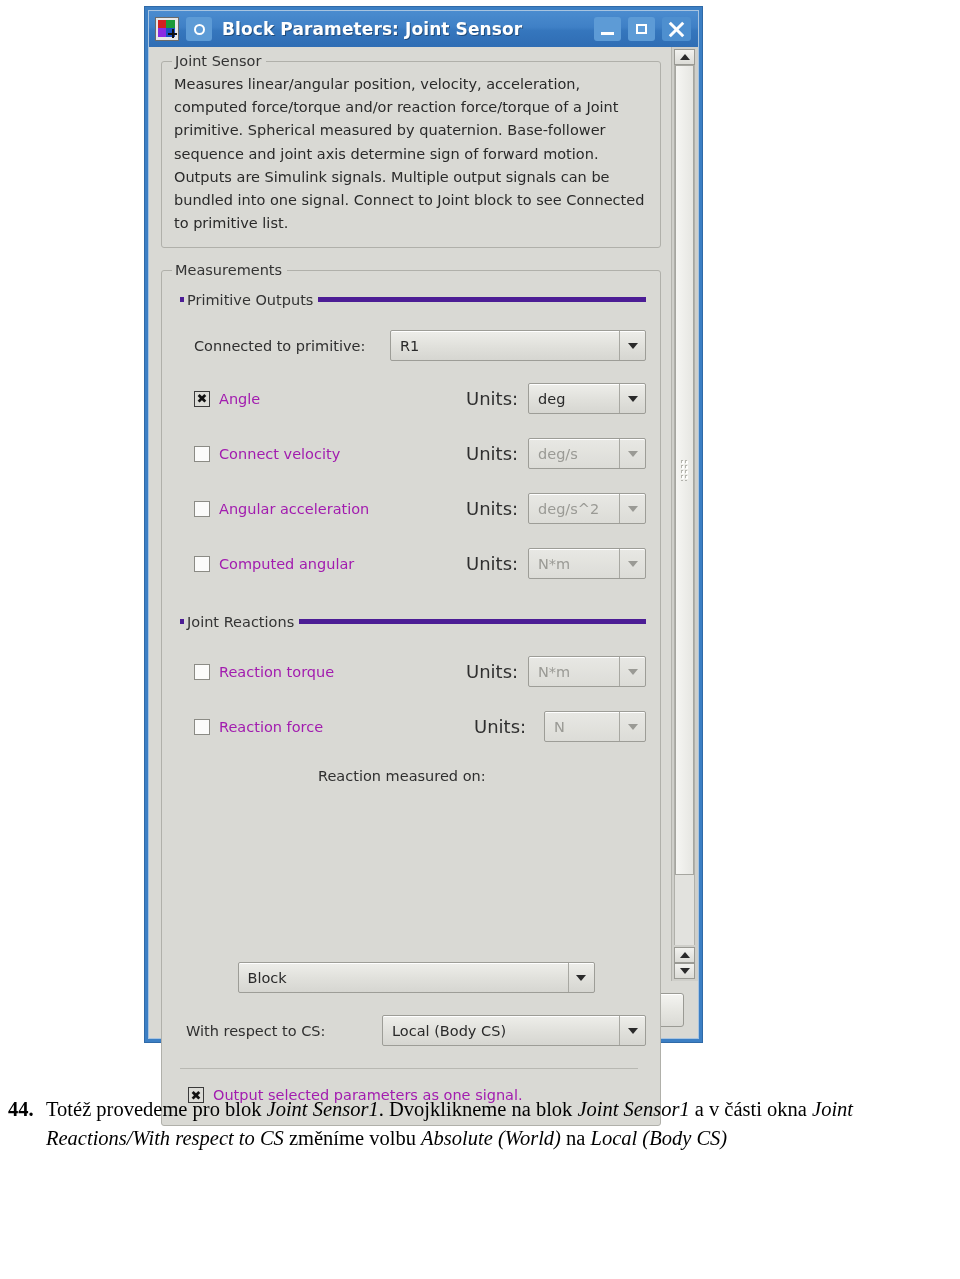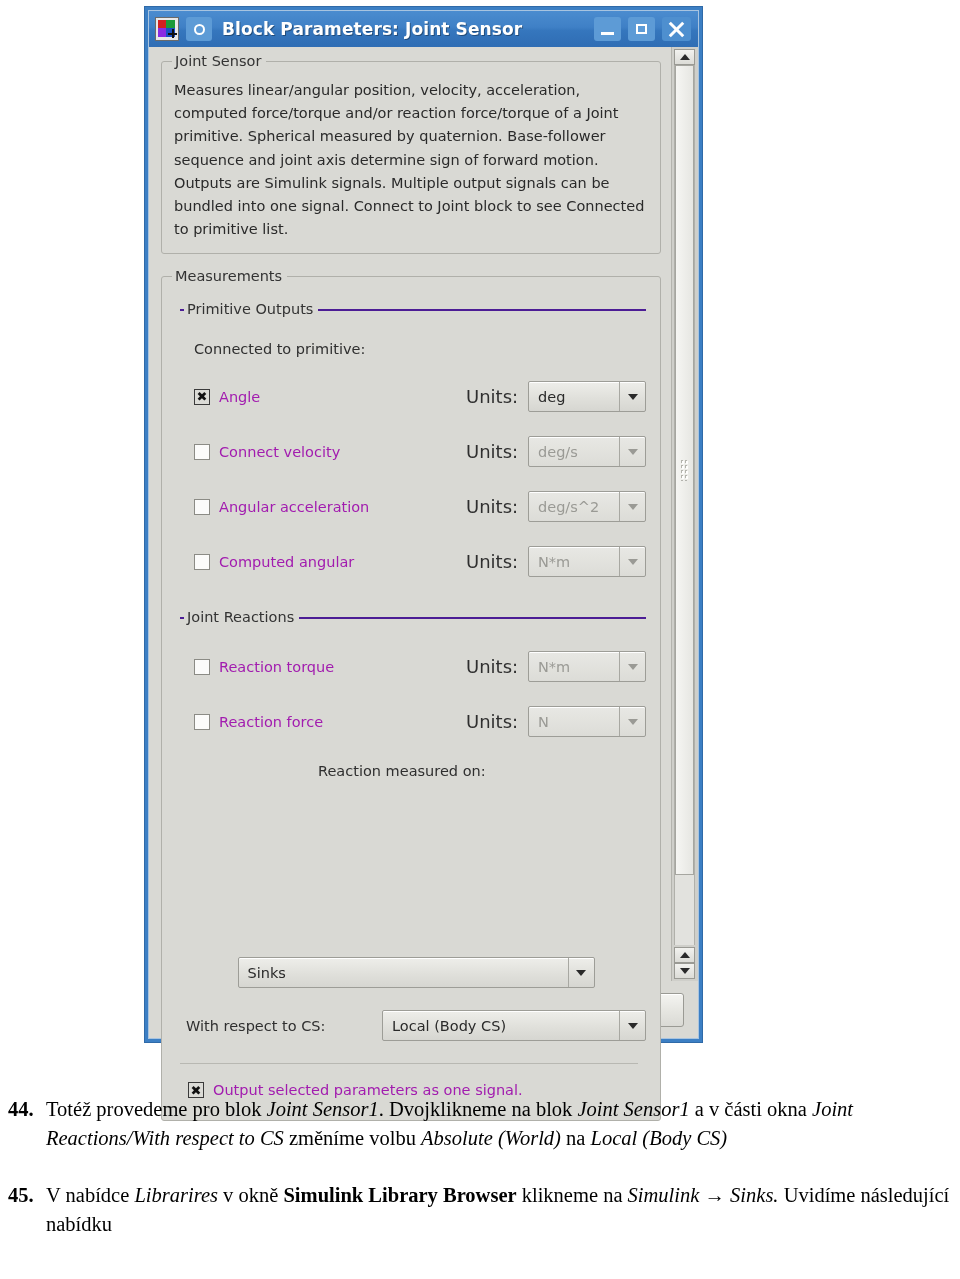--- a/index.html
+++ b/index.html
@@ -181,36 +181,36 @@
     opacity: 0.95;
   }
   .sb-arrows-bottom { display: flex; flex-direction: column; flex: 0 0 auto; margin-top: 2px; }
 
   
   .groupbox {
     border: 1px solid #b0b0aa;
     border-radius: 3px;
     position: relative;
     margin: 10px 8px 0 4px;
-    padding: 14px 10px 10px 10px;
+    padding: 8px 10px 10px 10px;
     box-sizing: border-box;
     background: #d9d9d4;
   }
   .groupbox > .gb-title {
     position: absolute;
     top: -9px; left: 10px;
     background: #d9d9d4;
     padding: 0 5px 0 3px;
     font-size: 14.5px;
     color: #333333;
     white-space: nowrap;
   }
   .groupbox.inner {
     border: none;
-    border-top: 2px solid #4c1d95;
+    border-top: 5px solid #4c1d95;
     border-radius: 0;
     margin: 18px 4px 0 8px;
     padding: 12px 0 0 0;
   }
   .groupbox.inner > .gb-title {
     top: -10px; left: 4px;
   }
 
   .desc-text {
     font-size: 14.5px;
@@ -412,20 +412,26 @@
         </div>
 
         <div class="groupbox" style="margin-top:22px;padding-bottom:4px;">
           <div class="gb-title">Measurements</div>
 
           <div class="groupbox inner">
             <div class="gb-title">Primitive Outputs</div>
 
             <div class="row first">
               <div class="lbl two-line">Connected to primitive:</div>
+              <div class="combo w-primitive">
+                <div class="val">R1</div>
+                <div class="arrowbox">
+                    <span class="tri"></span>
+                  </div>
+              </div>
             </div>
 
             <div class="row" style="margin-top:22px;">
               <div class="chk-wrap">
                 <div class="checkbox checked">
                   <span class="mark">✖</span>
                 </div>
                 <div class="chk-label">Angle</div>
               </div>
               <div class="units-lbl">Units:</div>
@@ -490,38 +496,38 @@
               </div>
               <div class="units-lbl">Units:</div>
               <div class="combo w-units disabled">
                 <div class="val">N*m</div>
                 <div class="arrowbox">
                     <span class="tri"></span>
                   </div>
               </div>
             </div>
 
-            <div class="row" style="margin-top:24px;">
+            <div class="row" style="margin-top:24px;gap:8px;">
               <div class="chk-wrap">
                 <div class="checkbox"></div>
                 <div class="chk-label">Reaction force</div>
               </div>
               <div class="units-lbl">Units:</div>
               <div class="combo w-units disabled">
                 <div class="val">N</div>
                 <div class="arrowbox">
                     <span class="tri"></span>
                   </div>
               </div>
             </div>
 
             <div class="row" style="margin-top:24px;padding-left:6px;flex-direction:column;">
               <div class="lbl wide">Reaction measured on:</div>
               <div class="combo w-long">
-                <div class="val">Sinks</div>
+                <div class="val">Block</div>
                 <div class="arrowbox">
                     <span class="tri"></span>
                   </div>
               </div>
             </div>
 
             <div class="row" style="margin-top:22px;padding-left:6px;">
               <div class="lbl wide">With respect to CS:</div>
               <div class="combo w-long">
                 <div class="val">Local (Body CS)</div>
@@ -587,17 +593,13 @@
     </div>
 
   </div>
 </div>
 
 <div class="caption-area">
   <div class="para">
     <span class="num">44.</span>
     <span class="txt">Totéž provedeme pro blok <i>Joint Sensor1</i>. Dvojklikneme na blok <i>Joint Sensor1</i> a v části okna <i>Joint Reactions/With respect to CS</i> změníme volbu <i>Absolute (World)</i> na <i>Local (Body CS)</i></span>
   </div>
-  <div class="para para2">
-    <span class="num">45.</span>
-    <span class="txt">V nabídce <i>Librarires</i> v okně <b>Simulink Library Browser</b> klikneme na <i>Simulink → Sinks.</i> Uvidíme následující nabídku</span>
-  </div>
 </div>
 
 </body></html>

